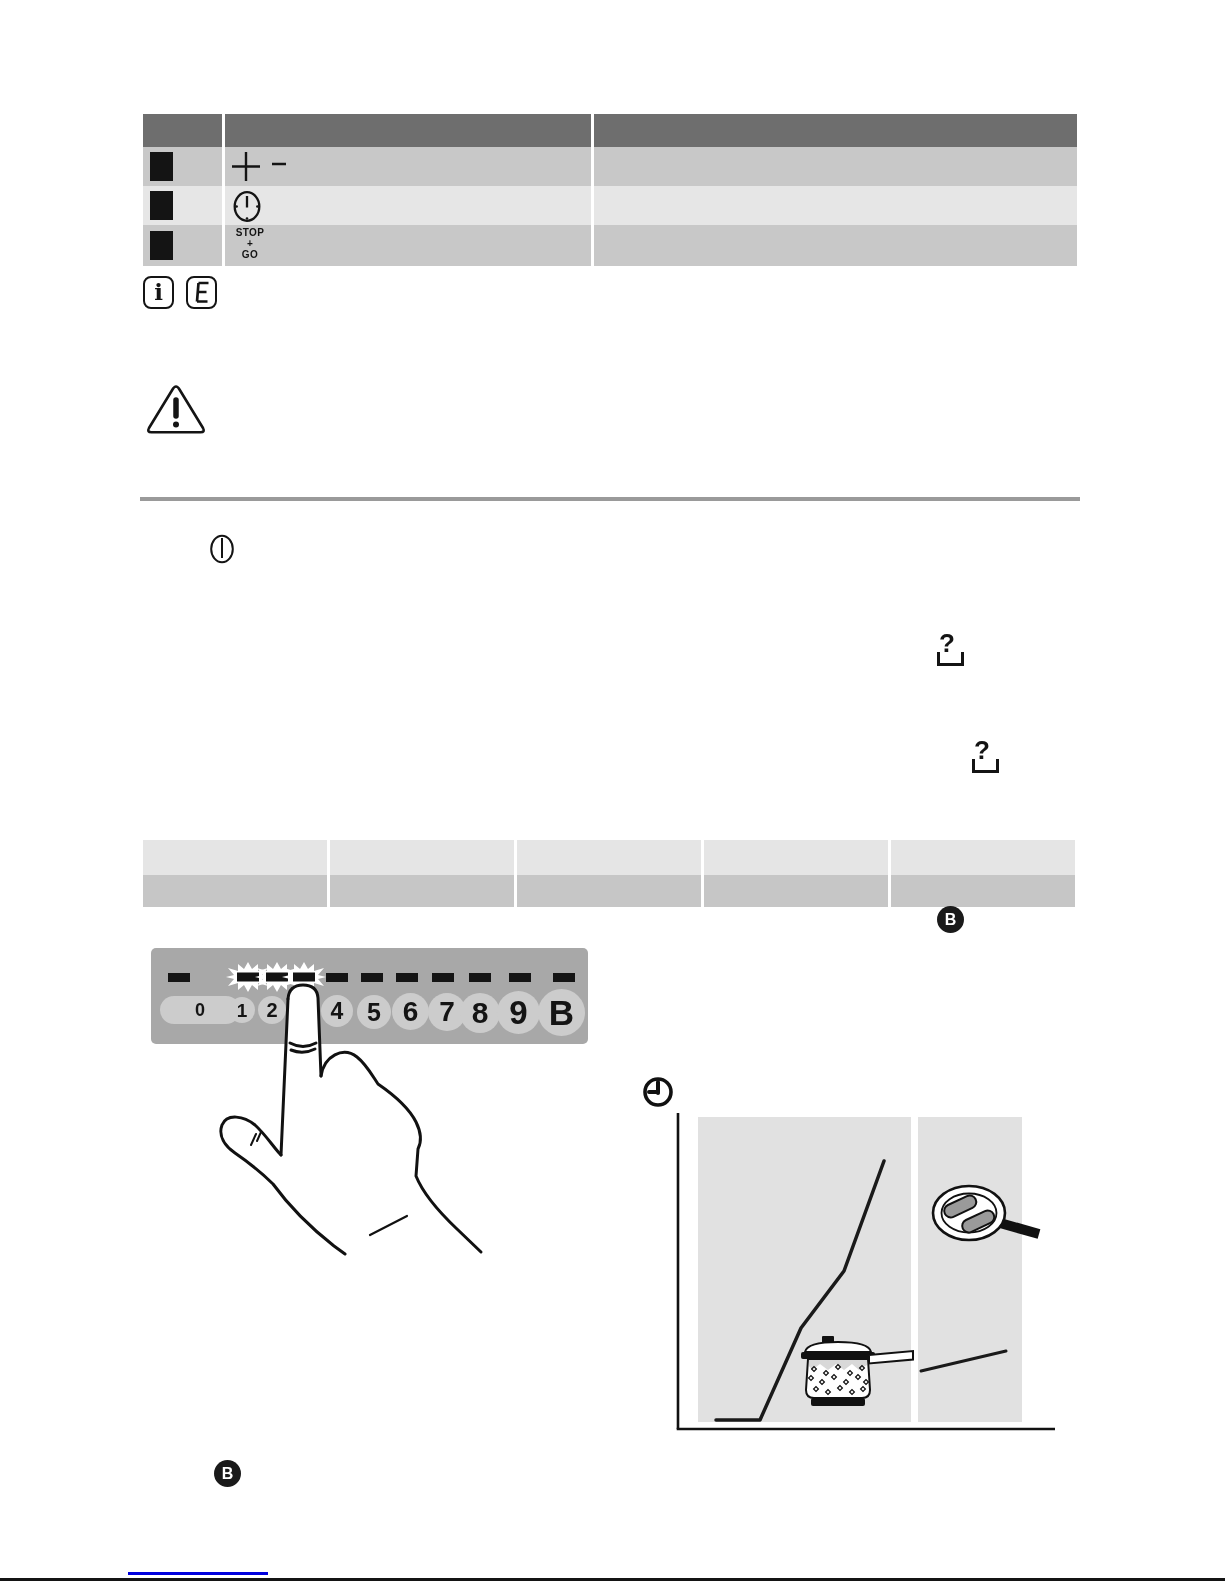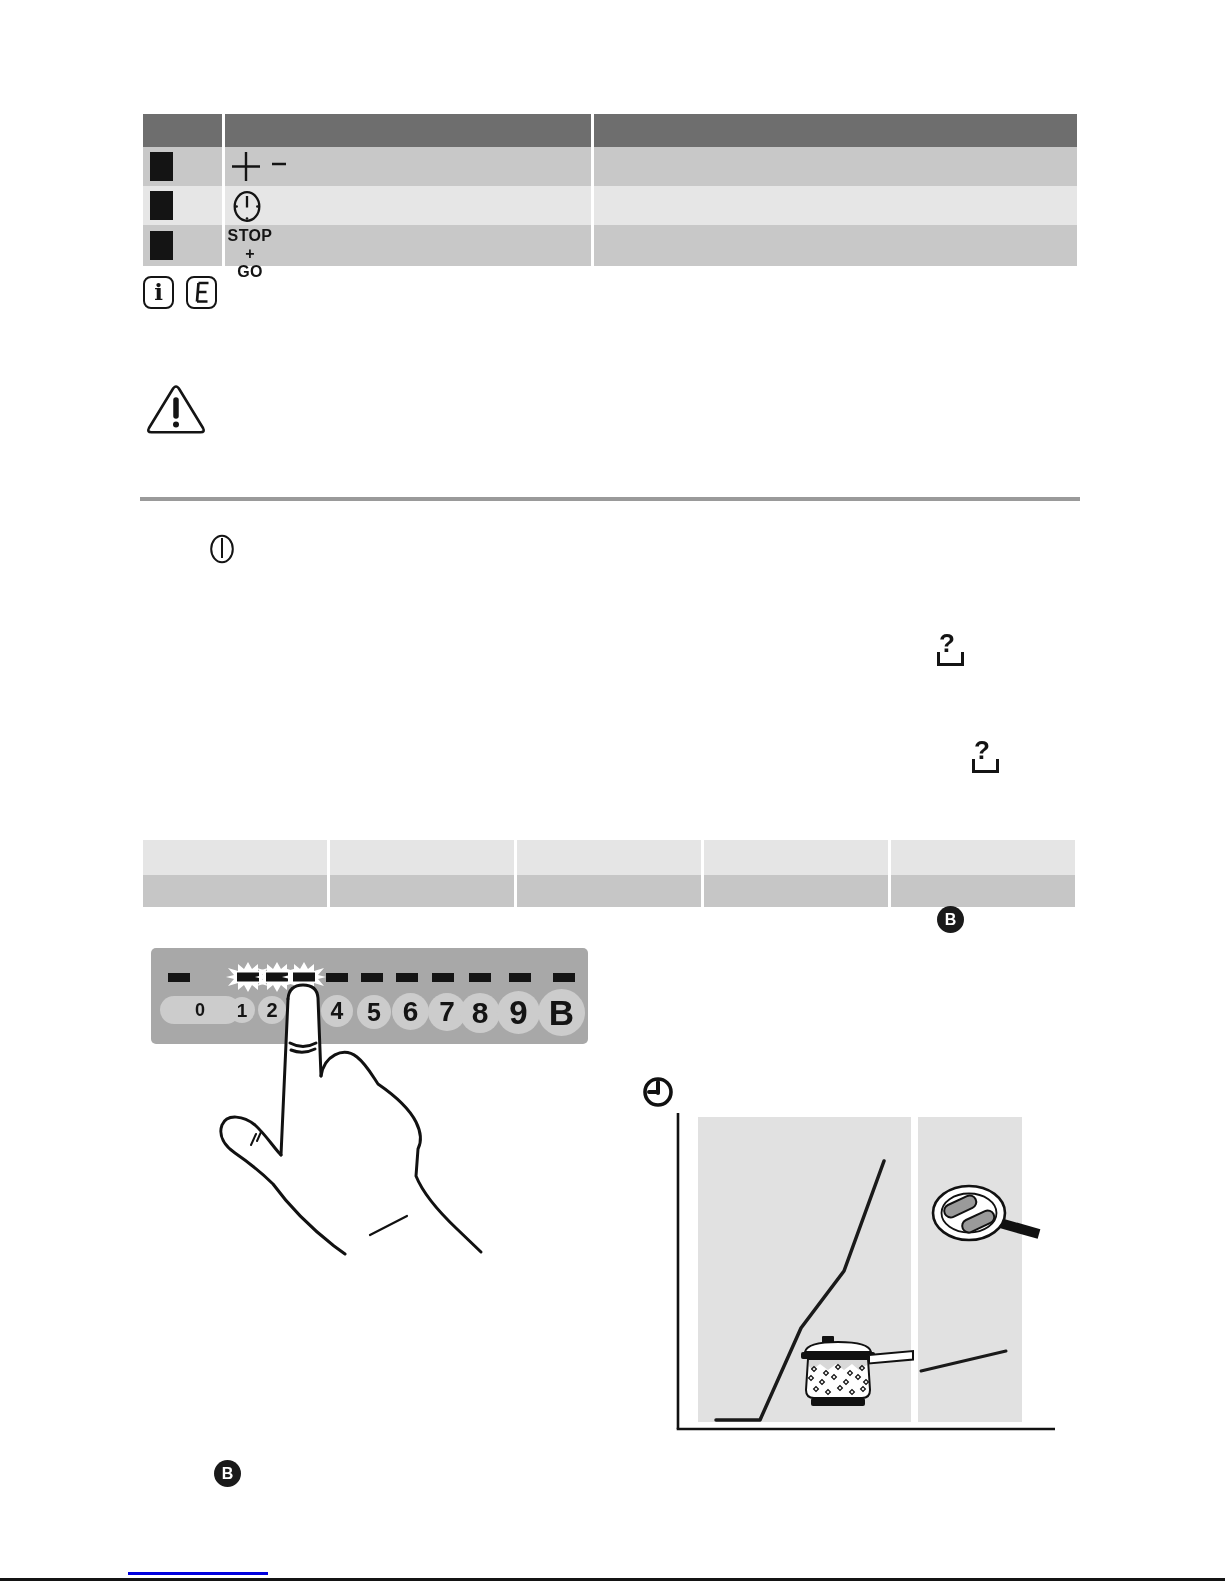--- a/index.html
+++ b/index.html
@@ -8,21 +8,21 @@
   .abs{position:absolute;}
   
   .t1-head{background:#6e6e6e;height:33px;top:114px;}
   .t1-c1{left:143px;width:79px;}
   .t1-c2{left:225px;width:366px;}
   .t1-c3{left:594px;width:483px;}
   .row-dark{background:#c8c8c8;}
   .row-light{background:#e6e6e6;}
   .blackrect{width:23px;height:29px;background:#141414;}
   .iconflex{display:flex;align-items:center;justify-content:flex-start;}
-  .stopgo{width:46px;text-align:center;font-size:16px;font-weight:bold;line-height:1.12;letter-spacing:.4px;}
+  .stopgo{width:46px;text-align:center;font-size:10px;font-weight:bold;line-height:1.12;letter-spacing:.4px;}
   
   .frame-box{width:31px;height:33px;border:2.6px solid #141414;border-radius:8px;
              display:flex;align-items:center;justify-content:center;box-sizing:border-box;}
   .info-glyph{font-family:"DejaVu Serif",serif;font-weight:bold;font-size:23px;line-height:1;margin-top:-2px;}
   
   .help-icon{width:27px;height:30px;}
   .help-q{position:absolute;left:3px;top:-6px;font-size:26px;font-weight:600;line-height:1;
           font-family:"Liberation Sans",sans-serif;}
   .help-bracket{position:absolute;left:1px;bottom:0;width:21px;height:11px;
                 border:3px solid #141414;border-top:none;}

